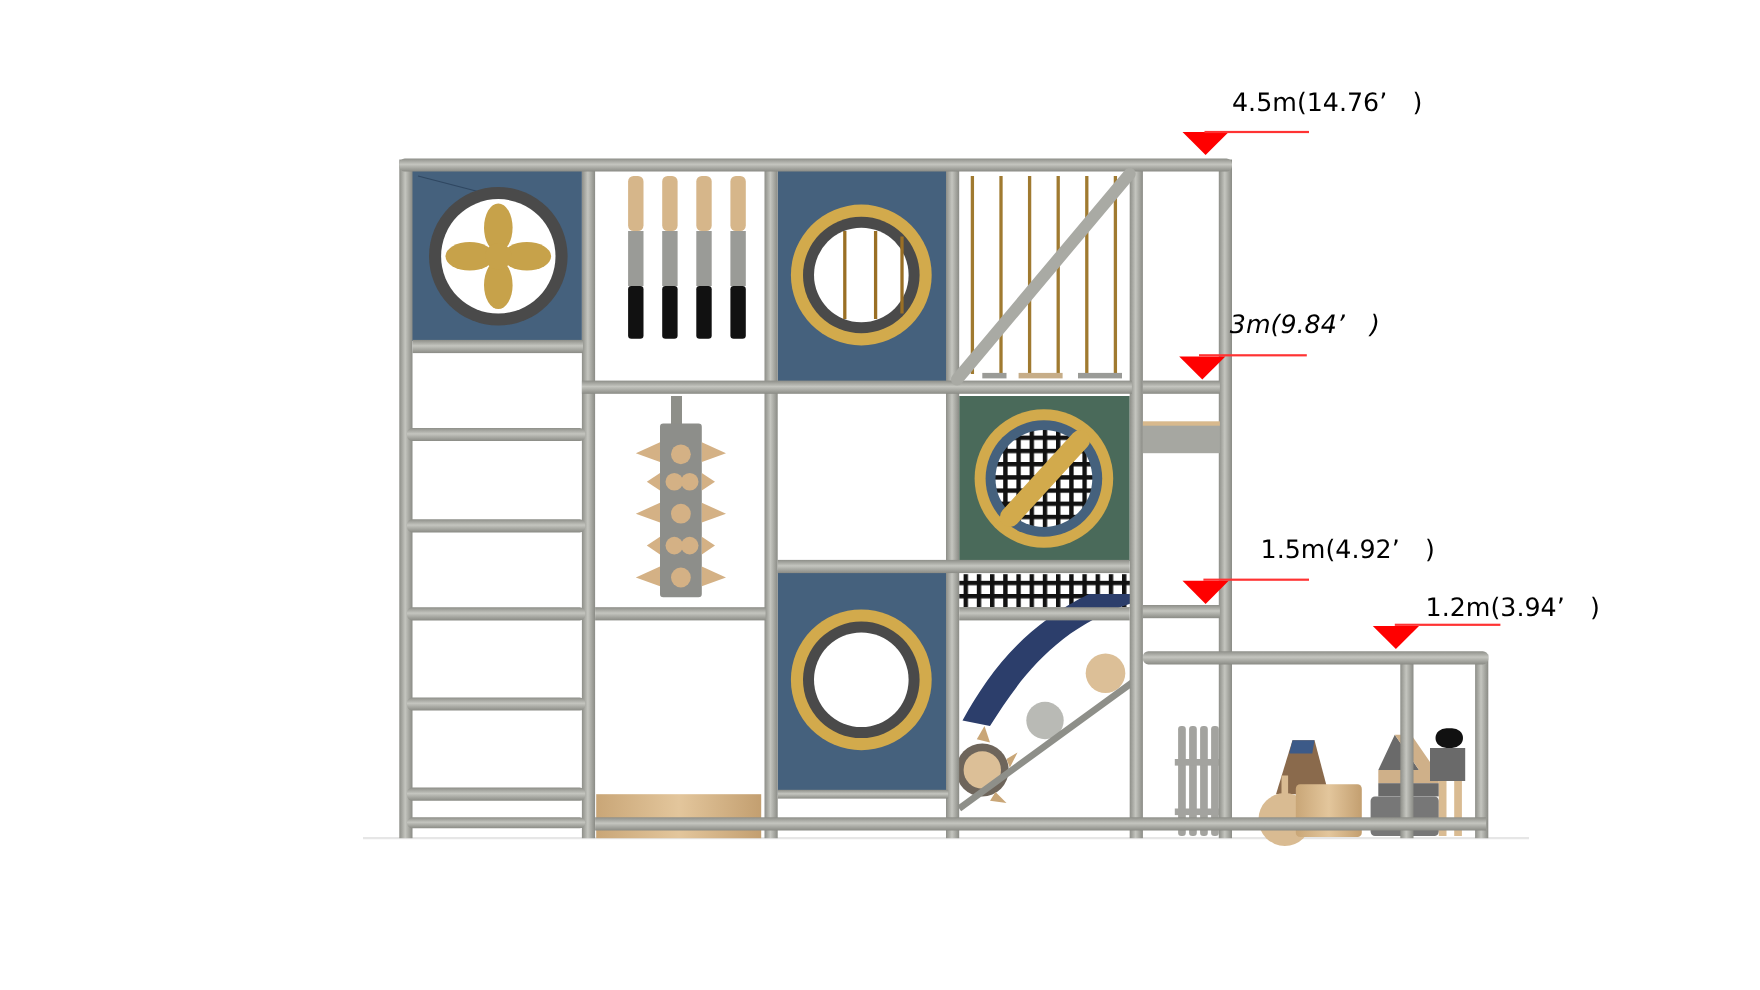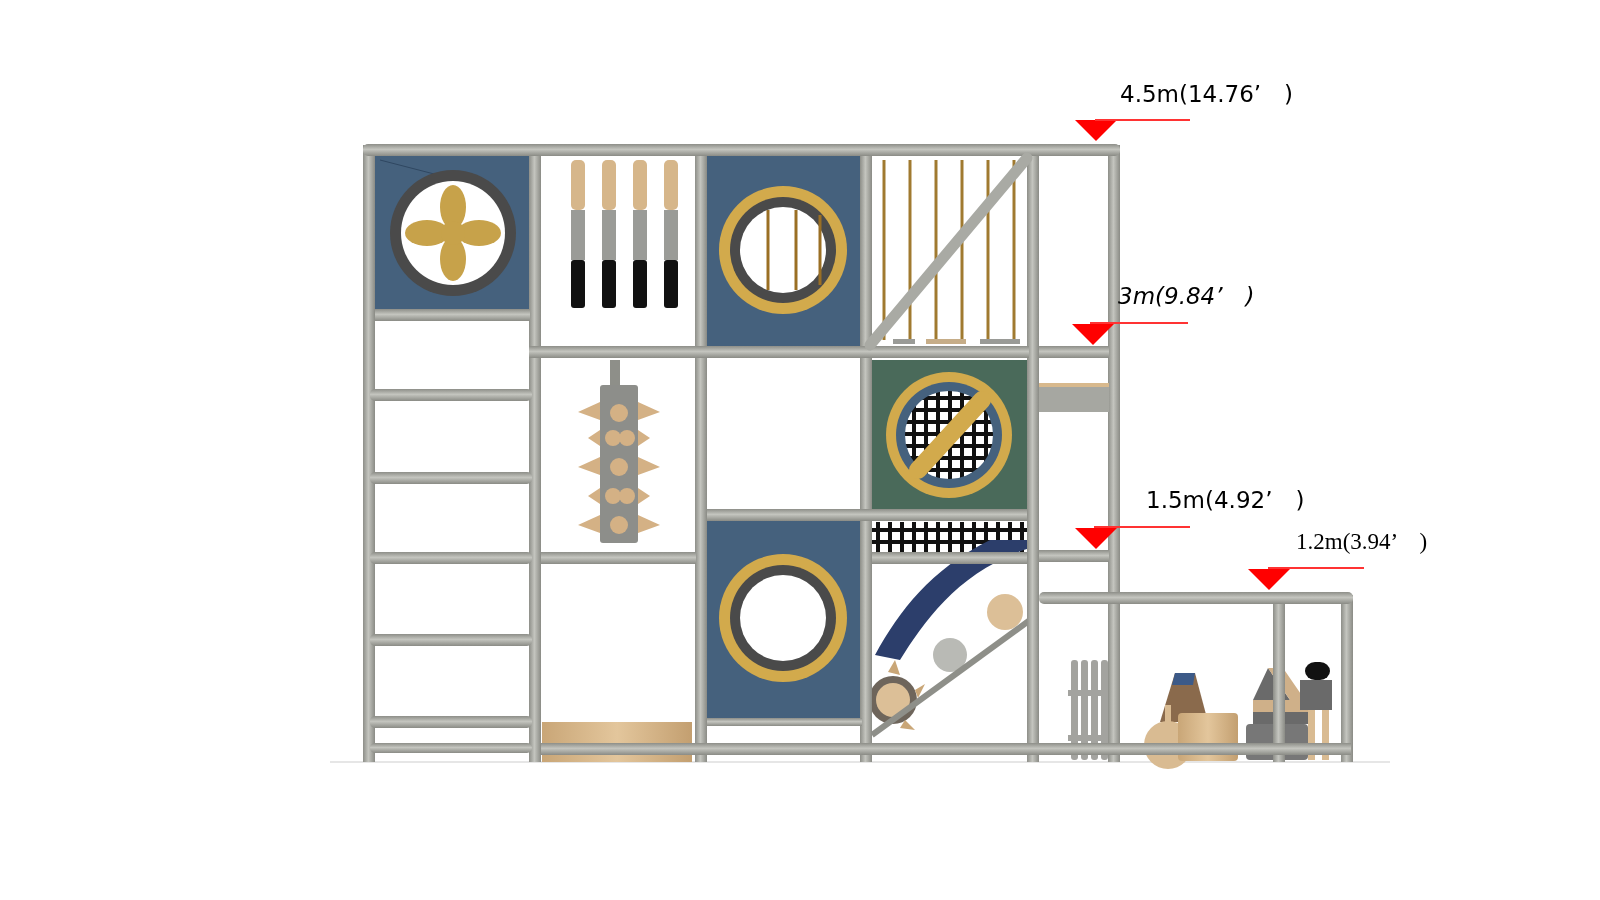--- a/index.html
+++ b/index.html
@@ -240,15 +240,15 @@
 
 <div>
   <div class="dim-marker" style="left:1075px;top:528px;"></div>
   <div class="dim-line" style="left:1094px;top:526px;width:96px;"></div>
   <div class="dim-label" style="left:1122px;top:489px;margin-left:24px;">1.5m(4.92’　)</div>
 </div>
 
 <div>
   <div class="dim-marker" style="left:1248px;top:569px;"></div>
   <div class="dim-line" style="left:1268px;top:567px;width:96px;"></div>
-  <div class="dim-label" style="left:1296px;top:530px;font-family:Liberation Serif, serif;">1.2m(3.94’　)</div>
+  <div class="dim-label" style="left:1296px;top:542px;">1.2m(3.94’　)</div>
 </div>
 </div>
 
 </body></html>

